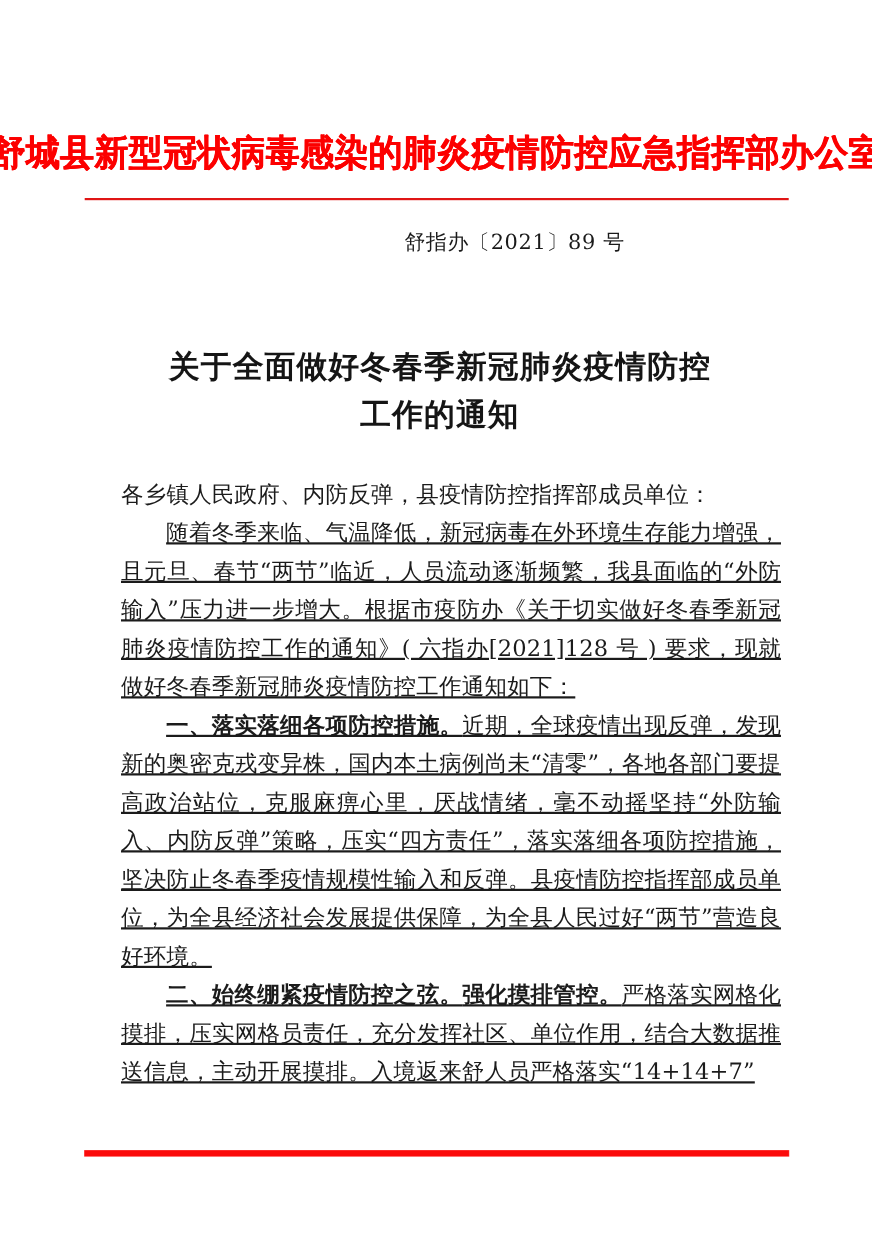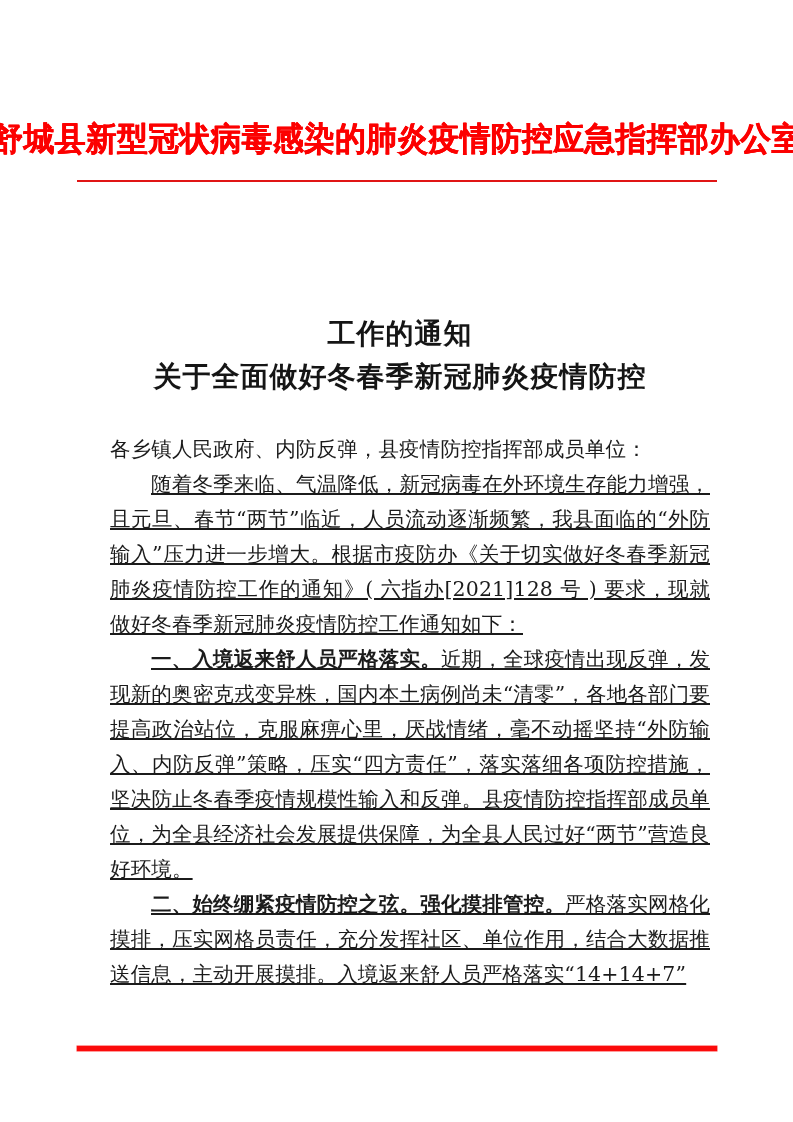--- a/index.html
+++ b/index.html
@@ -117,34 +117,35 @@
 <body>
 
 <div class="page">
 
   <div class="masthead">
     <div class="masthead-text">舒城县新型冠状病毒感染的肺炎疫情防控应急指挥部办公室</div>
   </div>
 
   <div class="rule-top"></div>
 
+  <div class="doc-number">舒指办〔2021〕89 号</div>
 
   <div class="doc-title">
+    <span class="tline">关于全面做好冬春季新冠肺炎疫情防控</span>
     <span class="tline">工作的通知</span>
-    <span class="tline">关于全面做好冬春季新冠肺炎疫情防控</span>
   </div>
 
   <div class="body-wrap">
 
     <p class="para">各乡镇人民政府、内防反弹，县疫情防控指挥部成员单位：</p>
 
     <p class="para indent">随着冬季来临、气温降低，新冠病毒在外环境生存能力增强，且元旦、春节“两节”临近，人员流动逐渐频繁，我县面临的“外防输入”压力进一步增大。根据市疫防办《关于切实做好冬春季新冠肺炎疫情防控工作的通知》( 六指办[2021]128 号 ) 要求，现就做好冬春季新冠肺炎疫情防控工作通知如下：</p>
 
     <p class="para indent">
-      <span class="bold">一、入境返来舒人员严格落实。</span><span>近期，全球疫情出现反弹，发现新的奥密克戎变异株，国内本土病例尚未“清零”，各地各部门要提高政治站位，克服麻痹心里，厌战情绪，毫不动摇坚持“外防输入、内防反弹”策略，压实“四方责任”，落实落细各项防控措施，坚决防止冬春季疫情规模性输入和反弹。县疫情防控指挥部成员单位，为全县经济社会发展提供保障，为全县人民过好“两节”营造良好环境。</span>
+      <span class="bold">一、落实落细各项防控措施。</span><span>近期，全球疫情出现反弹，发现新的奥密克戎变异株，国内本土病例尚未“清零”，各地各部门要提高政治站位，克服麻痹心里，厌战情绪，毫不动摇坚持“外防输入、内防反弹”策略，压实“四方责任”，落实落细各项防控措施，坚决防止冬春季疫情规模性输入和反弹。县疫情防控指挥部成员单位，为全县经济社会发展提供保障，为全县人民过好“两节”营造良好环境。</span>
     </p>
 
     <p class="para indent">
       <span class="bold">二、始终绷紧疫情防控之弦。</span><span class="bold">强化摸排管控。</span><span>严格落实网格化摸排，压实网格员责任，充分发挥社区、单位作用，结合大数据推送信息，主动开展摸排。入境返来舒人员严格落实“14+14+7”</span>
     </p>
 
   </div>
 
   <div class="rule-bottom"></div>
 

